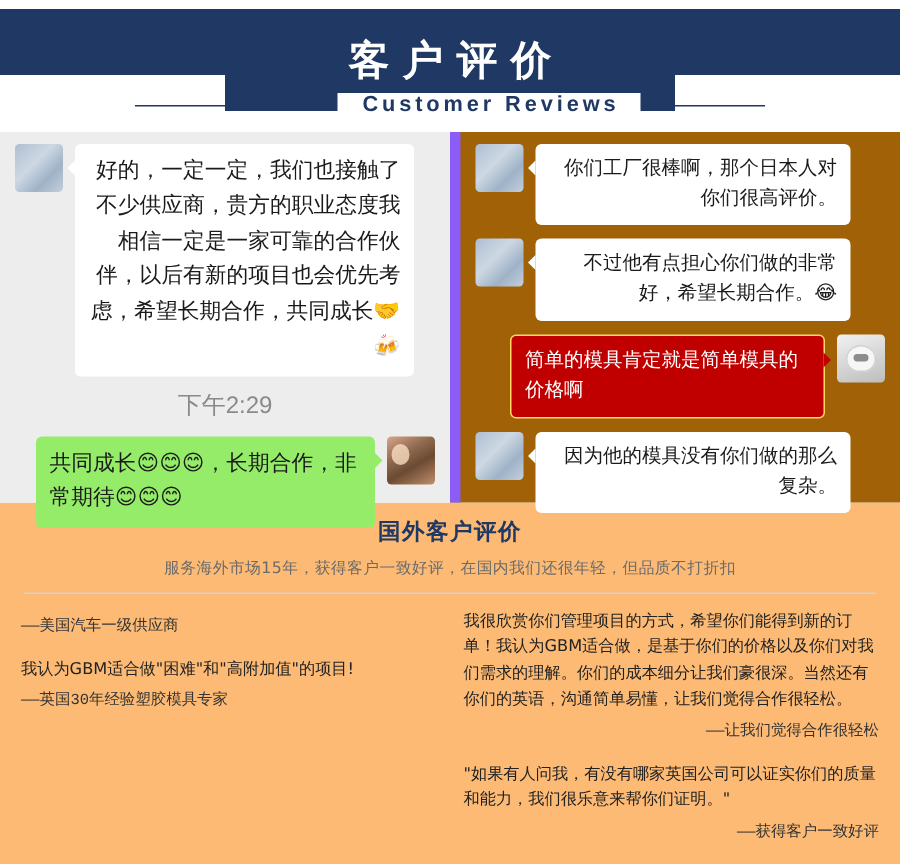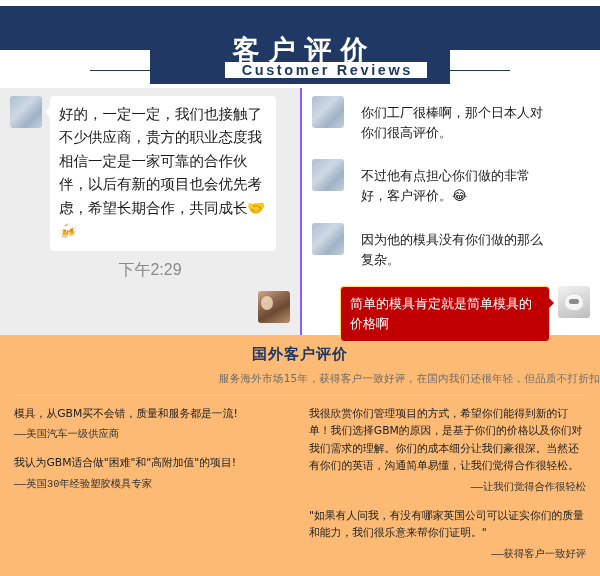--- a/index.html
+++ b/index.html
@@ -21,21 +21,21 @@
   }
   .header-band {
     position: absolute;
     left: 0; top: 6px;
     width: 600px;
     height: 44px;
     background: #1f3864;
   }
   .header-title-box {
     position: absolute;
-    left: 150px; top: 16px;
+    left: 150px; top: 6px;
     width: 300px;
     height: 68px;
     background: #1f3864;
     display: flex;
     align-items: center;
     justify-content: center;
   }
   .header-title {
     color: #ffffff;
     font-size: 27px;
@@ -81,21 +81,21 @@
     background: #ededed;
     display: flex;
   }
   .chat-col {
     width: 300px;
     height: 247px;
     position: relative;
     padding: 8px 10px 0 10px;
   }
   .chat-col.left { background: #ededed; }
-  .chat-col.right { background: #ffffff; border-left: 2px solid #8b5cf6; }
+  .chat-col.right { background: #a16207; border-left: 7px solid #8b5cf6; }
 
   .msg-row { display: flex; margin-bottom: 9px; }
   .msg-row.in { justify-content: flex-start; }
   .msg-row.out { justify-content: flex-end; }
 
   .avatar {
     width: 32px; height: 32px;
     border-radius: 3px;
     flex: 0 0 32px;
     background: #b9c7d6;
@@ -135,21 +135,21 @@
   .bubble {
     max-width: 210px;
     padding: 7px 9px;
     border-radius: 4px;
     font-size: 13px;
     line-height: 1.55;
     position: relative;
     word-break: break-all;
     font-family: "DejaVu Sans", "Liberation Sans", sans-serif;
   }
-  .bubble.white { background: #ffffff; color: #1a1a1a; margin-left: 8px; }
+  .bubble.white { background: #ffffff; color: #1a1a1a; margin-left: 8px; text-align: right; }
   .bubble.green { background: #95ec69; color: #1a1a1a; margin-right: 8px; }
   .bubble.red    { background: #c00000; color: #ffffff; margin-right: 8px;
                    border: 1px solid #ffd966; }
 
   .bubble.white::before {
     content: "";
     position: absolute; left: -5px; top: 11px;
     border-top: 5px solid transparent;
     border-bottom: 5px solid transparent;
     border-right: 5px solid #ffffff;
@@ -186,21 +186,21 @@
   }
   .rev-title {
     text-align: center;
     color: #1f3864;
     font-size: 15px;
     font-weight: bold;
     letter-spacing: 1px;
     font-family: "DejaVu Sans", "Liberation Sans", sans-serif;
   }
   .rev-sub {
-    text-align: right;
+    text-align: center;
     color: #6b6b6b;
     font-size: 10.5px;
     margin-top: 8px;
     letter-spacing: 0.3px;
     font-family: "DejaVu Sans", "Liberation Sans", sans-serif;
   }
   .rev-divider {
     width: 568px;
     height: 1px;
     background: #d2d2d2;
@@ -244,65 +244,65 @@
 
 <div class="chat-area">
 
   <div class="chat-col left">
     <div class="msg-row in">
       <div class="avatar blur"></div>
       <div class="bubble white big">好的，一定一定，我们也接触了不少供应商，贵方的职业态度我相信一定是一家可靠的合作伙伴，以后有新的项目也会优先考虑，希望长期合作，共同成长🤝🍻</div>
     </div>
     <div class="timestamp">下午2:29</div>
     <div class="msg-row out">
+      <div class="bubble green big">共同成长😊😊😊，长期合作，非常期待😊😊😊</div>
       <div class="avatar photo"></div>
     </div>
   </div>
 
   <div class="chat-col right">
     <div class="msg-row in">
       <div class="avatar blur"></div>
       <div class="bubble white">你们工厂很棒啊，那个日本人对你们很高评价。</div>
     </div>
     <div class="msg-row in">
       <div class="avatar blur"></div>
-      <div class="bubble white">不过他有点担心你们做的非常好，客户评价。😂</div>
+      <div class="bubble white">不过他有点担心你们做的非常好，希望长期合作。😂</div>
+    </div>
+    <div class="msg-row out">
+      <div class="bubble red">简单的模具肯定就是简单模具的价格啊</div>
+      <div class="avatar cat"></div>
     </div>
     <div class="msg-row in">
       <div class="avatar blur"></div>
       <div class="bubble white">因为他的模具没有你们做的那么复杂。</div>
-    </div>
-    <div class="msg-row out">
-      <div class="bubble red">简单的模具肯定就是简单模具的价格啊</div>
-      <div class="avatar cat"></div>
     </div>
   </div>
 
 </div>
 
 <div class="reviews">
   <div class="rev-title">国外客户评价</div>
   <div class="rev-sub">服务海外市场15年，获得客户一致好评，在国内我们还很年轻，但品质不打折扣</div>
   <div class="rev-divider"></div>
 
   <div class="rev-cols">
     <div class="rev-col left">
       <div class="rev-item">
-        <div class="rev-text">模具，从GBM买不会错，质量和服务都是一流!</div>
         <div class="rev-author">——美国汽车一级供应商</div>
       </div>
       <div class="rev-item">
         <div class="rev-text">我认为GBM适合做"困难"和"高附加值"的项目!</div>
         <div class="rev-author">——英国30年经验塑胶模具专家</div>
       </div>
     </div>
 
     <div class="rev-col right">
       <div class="rev-item">
-        <div class="rev-text">我很欣赏你们管理项目的方式，希望你们能得到新的订单！我们选择GBM的原因，是基于你们的价格以及你们对我们需求的理解。你们的成本细分让我们豪很深。当然还有你们的英语，沟通简单易懂，让我们觉得合作很轻松。</div>
+        <div class="rev-text">我很欣赏你们管理项目的方式，希望你们能得到新的订单！我认为GBM适合做，是基于你们的价格以及你们对我们需求的理解。你们的成本细分让我们豪很深。当然还有你们的英语，沟通简单易懂，让我们觉得合作很轻松。</div>
         <div class="rev-author">——让我们觉得合作很轻松</div>
       </div>
       <div class="rev-item">
         <div class="rev-text">"如果有人问我，有没有哪家英国公司可以证实你们的质量和能力，我们很乐意来帮你们证明。"</div>
         <div class="rev-author">——获得客户一致好评</div>
       </div>
     </div>
   </div>
 </div>
 

